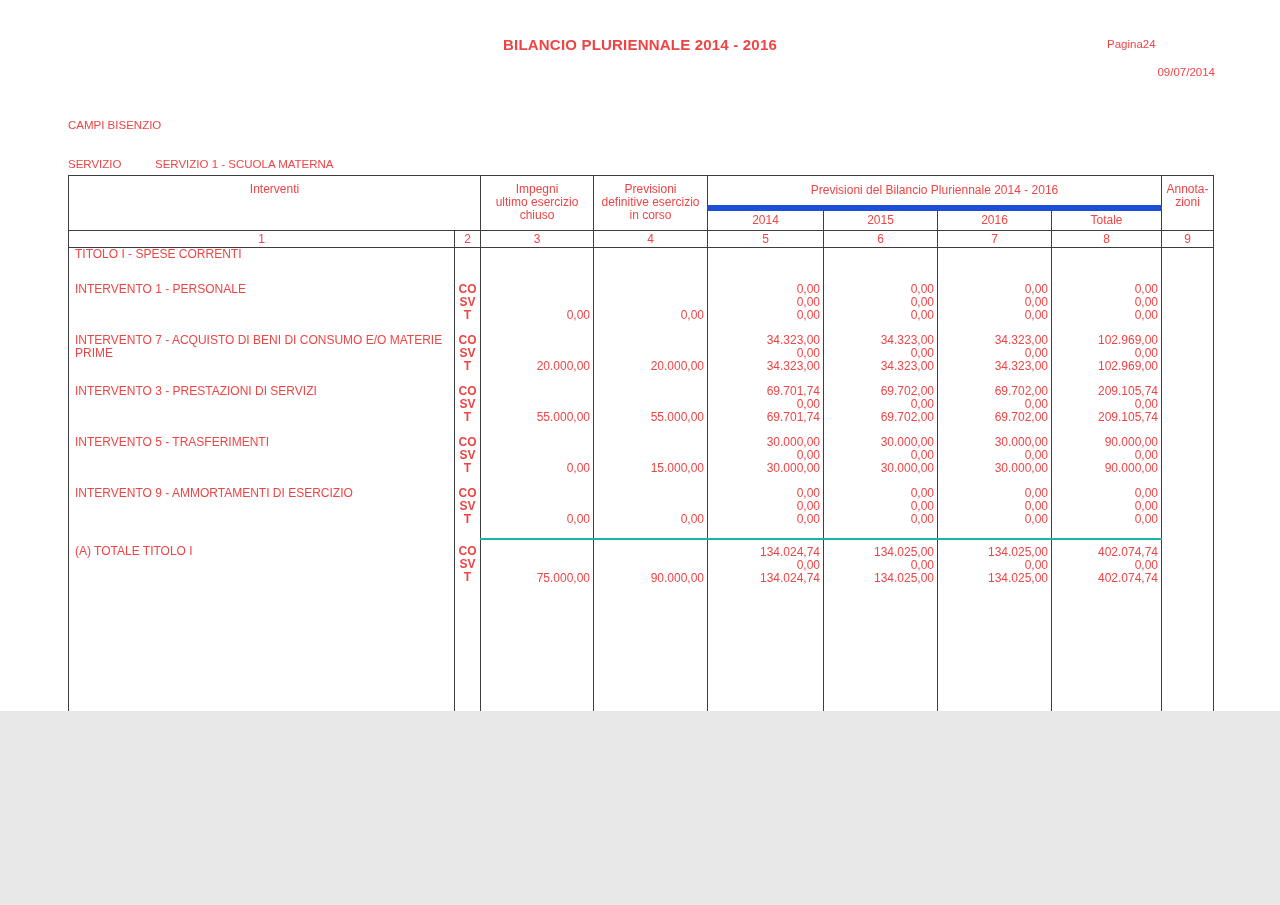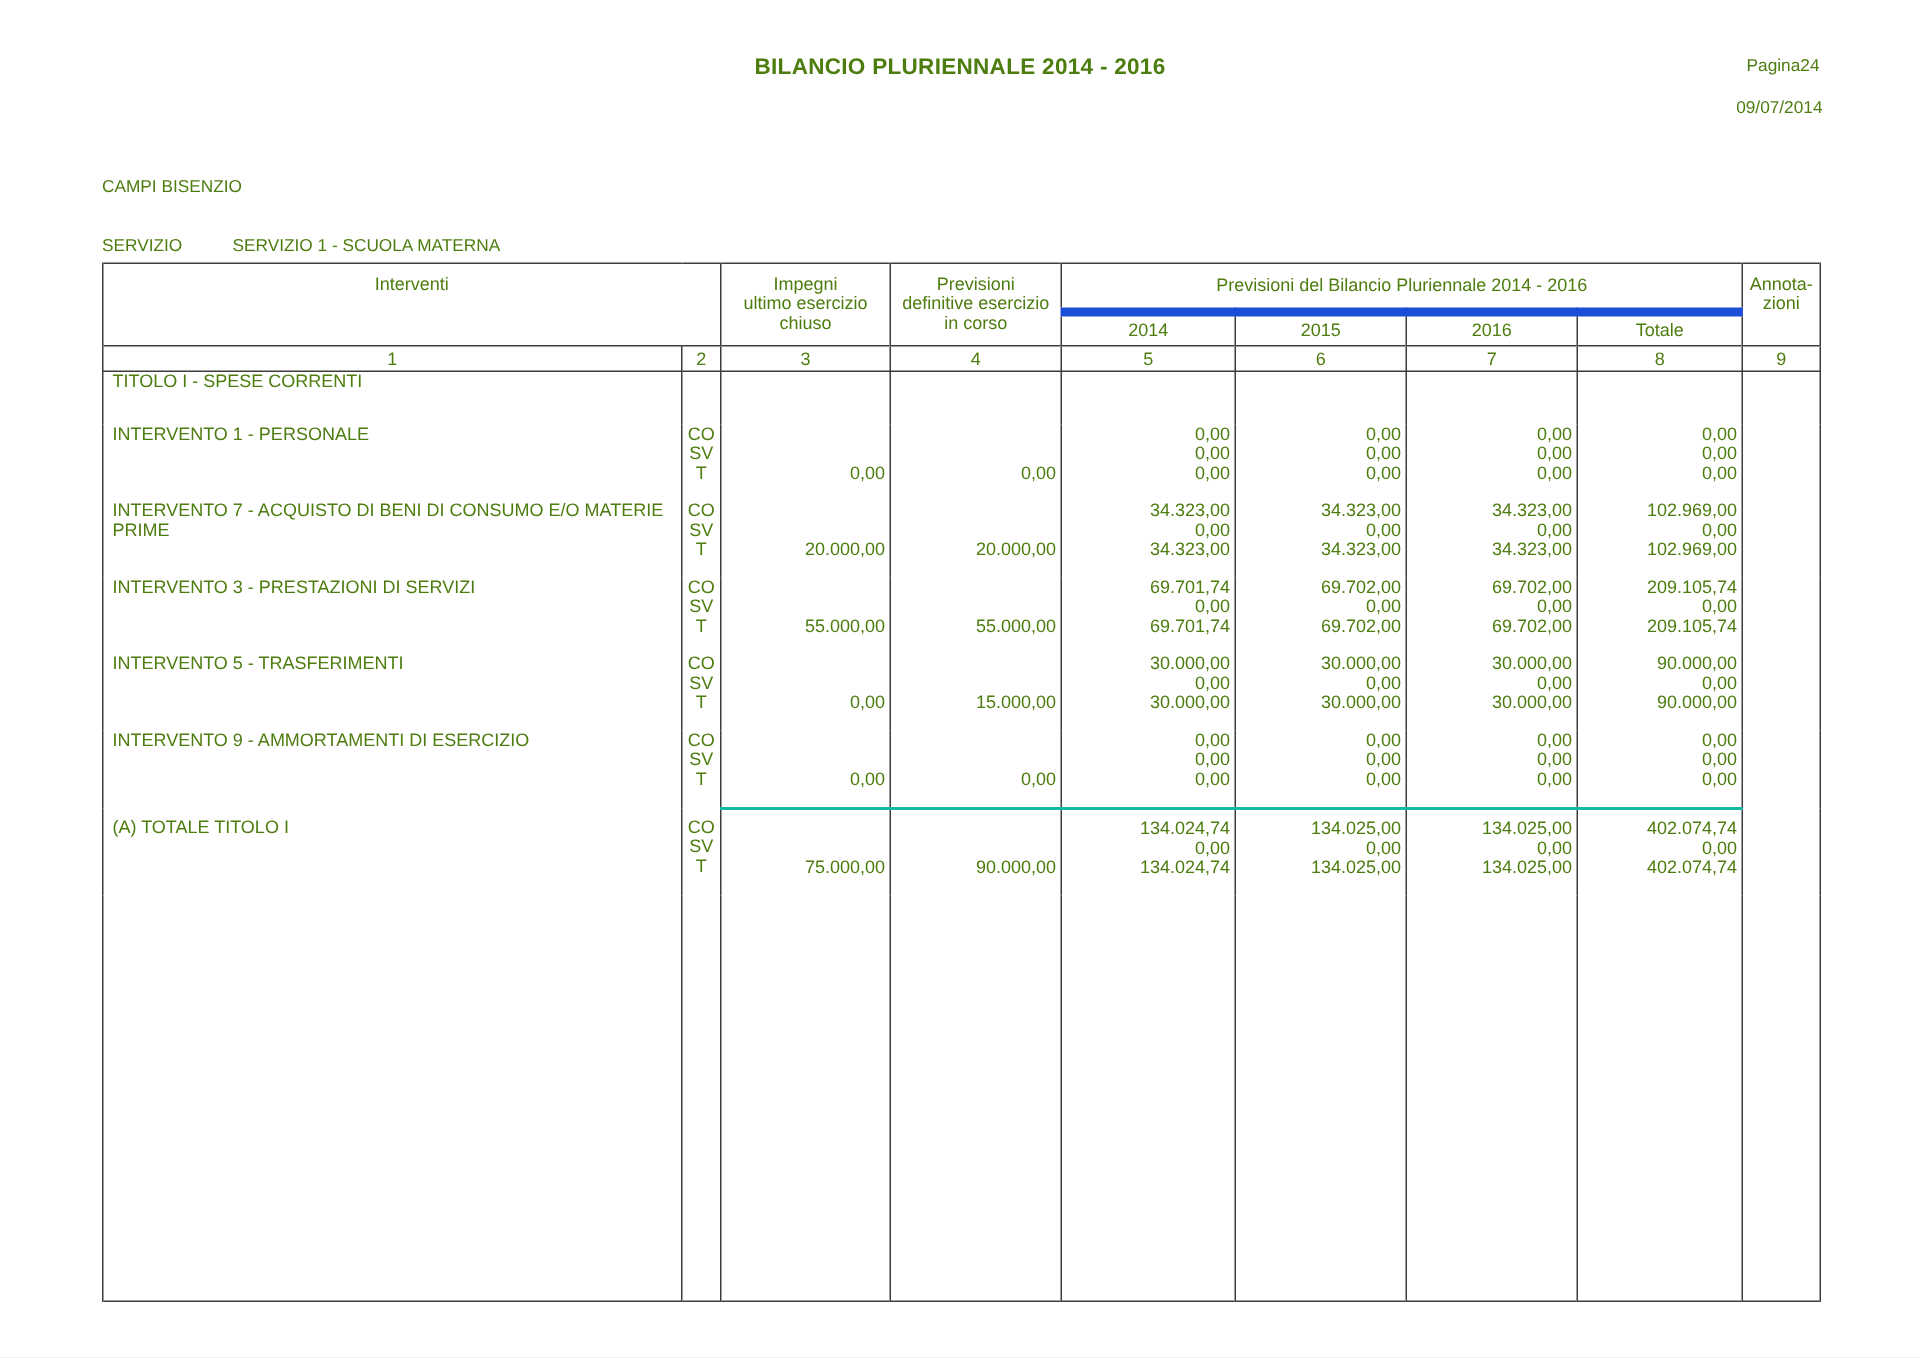--- a/index.html
+++ b/index.html
@@ -1,41 +1,41 @@
 <!DOCTYPE html>
 <html><head>
 <meta charset="utf-8">
 <style>
   * { margin: 0; padding: 0; box-sizing: border-box; }
   html, body { background: #e8e8e8; }
   .page {
     position: relative;
     width: 1280px;
-    height: 905px;
+    height: 711px;
     background: #ffffff;
     font-family: "Liberation Sans", sans-serif;
-    color: #4d7c0f;
+    color: #ef4444;
     overflow: hidden;
   }
 
   
   .doc-title {
     position: absolute;
     top: 36px; left: 0; right: 0;
     text-align: center;
     font-size: 15px;
     font-weight: bold;
     letter-spacing: 0.2px;
   }
   .pagina-block {
     position: absolute;
     top: 38px; right: 67px;
     width: 106px;
     display: flex;
-    justify-content: flex-end;
+    justify-content: flex-start;
     font-size: 11.5px;
     margin-left: 14px;
   }
   .doc-date {
     position: absolute;
     top: 66px; right: 65px;
     font-size: 11.5px;
   }
 
   
@@ -112,20 +112,21 @@
   td.c-label {
     text-align: left;
     padding: 0 4px 12px 6px;
     white-space: normal;
     margin-top: 30px;
   }
   td.c-marker {
     text-align: center;
     white-space: pre-line;
     padding-bottom: 12px;
+    font-weight: bold;
   }
   td.c-num {
     text-align: right;
     white-space: pre-line;
     padding: 0 3px 12px 0;
   }
   td.c-annot { padding-bottom: 12px; }
 
   tr.titolo-row td { padding-bottom: 22px; }
 

